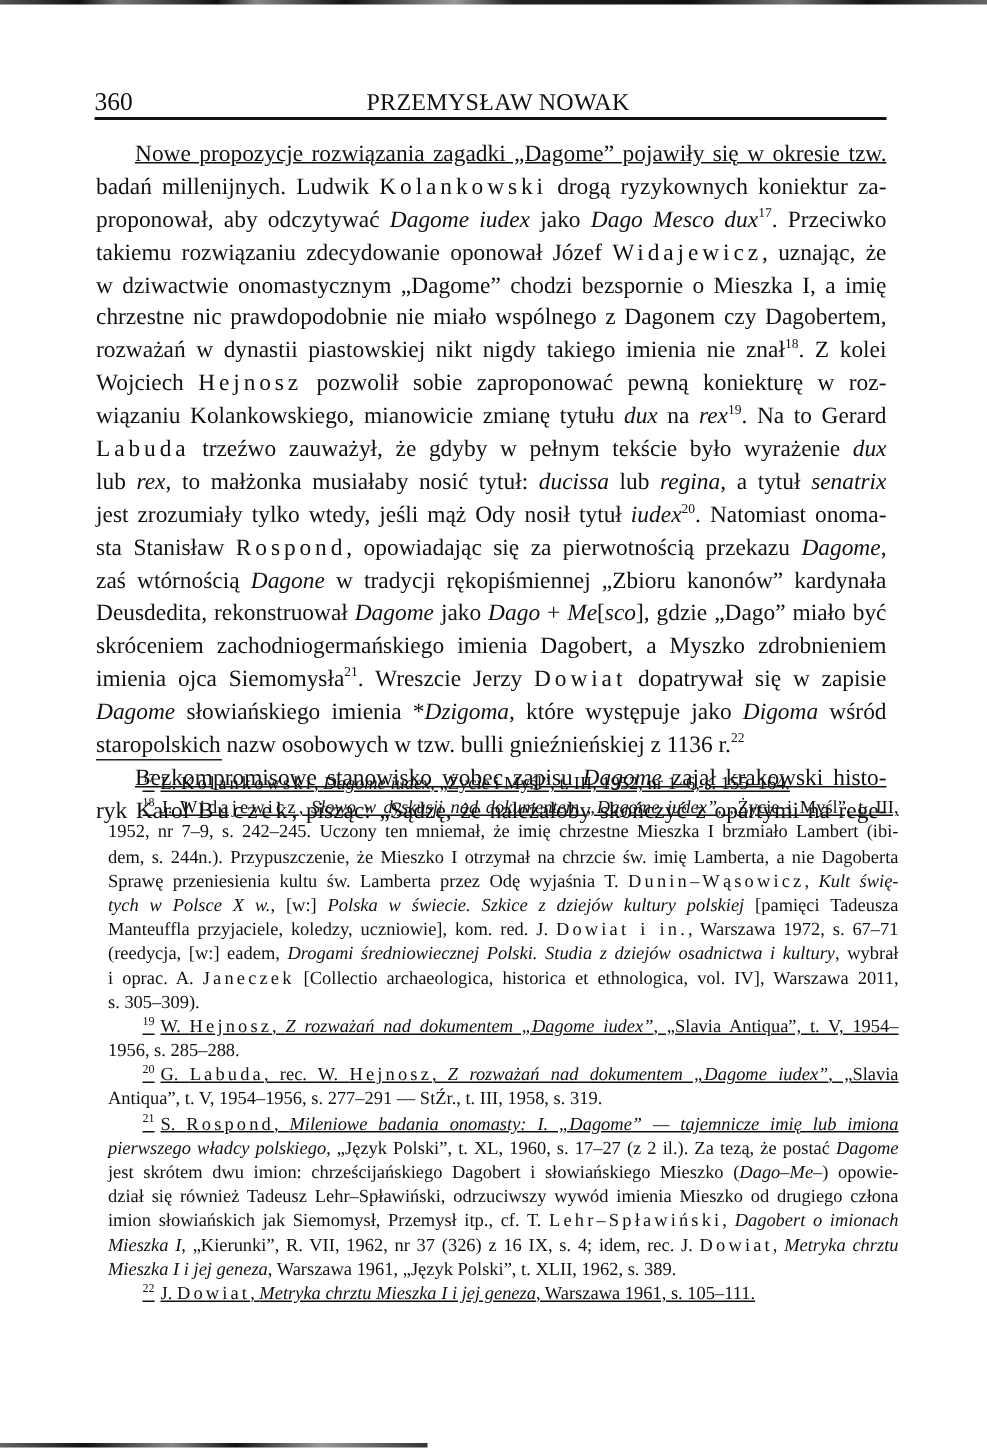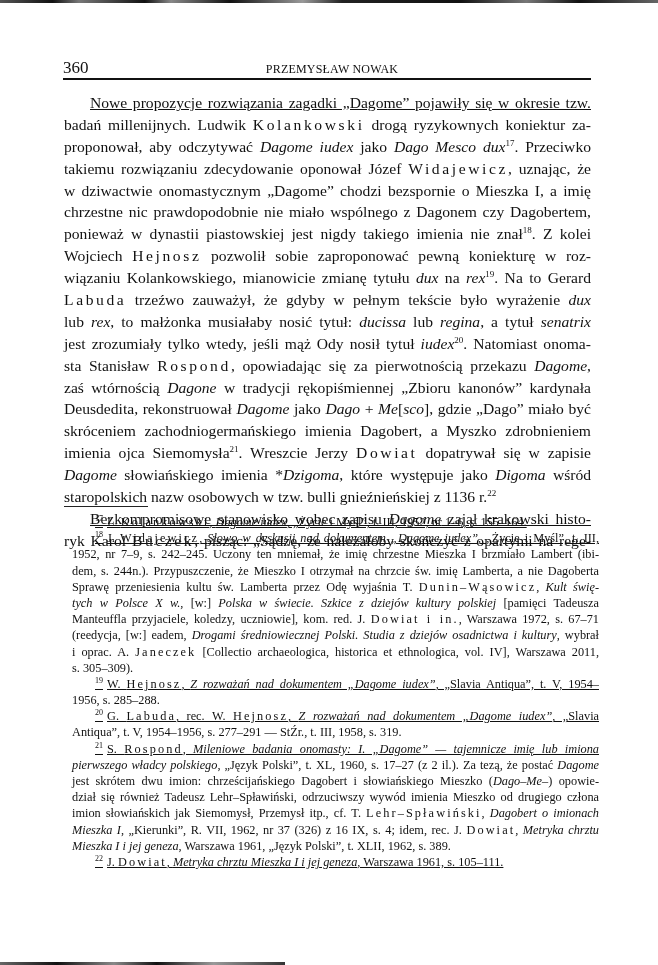--- a/index.html
+++ b/index.html
@@ -25,21 +25,21 @@
     }
     .running-head {
       position: absolute; left: 63px; top: 58px; width: 528px; height: 22px;
     }
     .page-number {
       position: absolute; left: 0; top: 0;
       font-size: 17px; line-height: 20px; text-align: right;
     }
     .running-title {
       position: absolute; left: 0; right: 0; top: 4px; text-align: center;
-      font-size: 12px; line-height: 14px; letter-spacing: 0.2px;
+      font-size: 16px; line-height: 14px; letter-spacing: 0.2px;
       padding-left: 10px;
     }
     .head-rule {
       position: absolute; left: 63px; top: 78px; width: 528px; height: 2px;
       background: #111;
     }
     .body-text {
       position: absolute; left: 64px; top: 92px; width: 527px;
       font-size: 15.6px;
     }
@@ -79,21 +79,21 @@
 </div>
 <div class="head-rule"></div>
 
 <div class="body-text" id="body-text">
     <div class="line indent"><span>Nowe propozycje rozwiązania zagadki „Dagome” pojawiły się w okresie tzw.</span></div>
     <div class="line"><span>badań millenijnych. Ludwik </span><span class="sp">Kolankowski</span><span> drogą ryzykownych koniektur za-</span></div>
     <div class="line"><span>proponował, aby odczytywać </span><span class="it">Dagome iudex</span><span> jako </span><span class="it">Dago Mesco dux</span><sup class="fnref">17</sup><span>. Przeciwko</span></div>
     <div class="line"><span>takiemu rozwiązaniu zdecydowanie oponował Józef </span><span class="sp">Widajewicz</span><span>, uznając, że</span></div>
     <div class="line"><span>w dziwactwie onomastycznym „Dagome” chodzi bezspornie o Mieszka I, a imię</span></div>
     <div class="line"><span>chrzestne nic prawdopodobnie nie miało wspólnego z Dagonem czy Dagobertem,</span></div>
-    <div class="line"><span>ponieważ w dynastii piastowskiej jest nigdy takiego imienia nie znał</span><sup class="fnref">18</sup><span>. Z kolei</span></div>
+    <div class="line"><span>rozważań w dynastii piastowskiej nikt nigdy takiego imienia nie znał</span><sup class="fnref">18</sup><span>. Z kolei</span></div>
     <div class="line"><span>Wojciech </span><span class="sp">Hejnosz</span><span> pozwolił sobie zaproponować pewną koniekturę w roz-</span></div>
     <div class="line"><span>wiązaniu Kolankowskiego, mianowicie zmianę tytułu </span><span class="it">dux</span><span> na </span><span class="it">rex</span><sup class="fnref">19</sup><span>. Na to Gerard</span></div>
     <div class="line"><span class="sp">Labuda</span><span> trzeźwo zauważył, że gdyby w pełnym tekście było wyrażenie </span><span class="it">dux</span></div>
     <div class="line"><span>lub </span><span class="it">rex</span><span>, to małżonka musiałaby nosić tytuł: </span><span class="it">ducissa</span><span> lub </span><span class="it">regina</span><span>, a tytuł </span><span class="it">senatrix</span></div>
     <div class="line"><span>jest zrozumiały tylko wtedy, jeśli mąż Ody nosił tytuł </span><span class="it">iudex</span><sup class="fnref">20</sup><span>. Natomiast onoma-</span></div>
     <div class="line"><span>sta Stanisław </span><span class="sp">Rospond</span><span>, opowiadając się za pierwotnością przekazu </span><span class="it">Dagome</span><span>,</span></div>
     <div class="line"><span>zaś wtórnością </span><span class="it">Dagone</span><span> w tradycji rękopiśmiennej „Zbioru kanonów” kardynała</span></div>
     <div class="line"><span>Deusdedita, rekonstruował </span><span class="it">Dagome</span><span> jako </span><span class="it">Dago</span><span> + </span><span class="it">Me</span><span>[</span><span class="it">sco</span><span>], gdzie „Dago” miało być</span></div>
     <div class="line"><span>skróceniem zachodniogermańskiego imienia Dagobert, a Myszko zdrobnieniem</span></div>
     <div class="line"><span>imienia ojca Siemomysła</span><sup class="fnref">21</sup><span>. Wreszcie Jerzy </span><span class="sp">Dowiat</span><span> dopatrywał się w zapisie</span></div>

